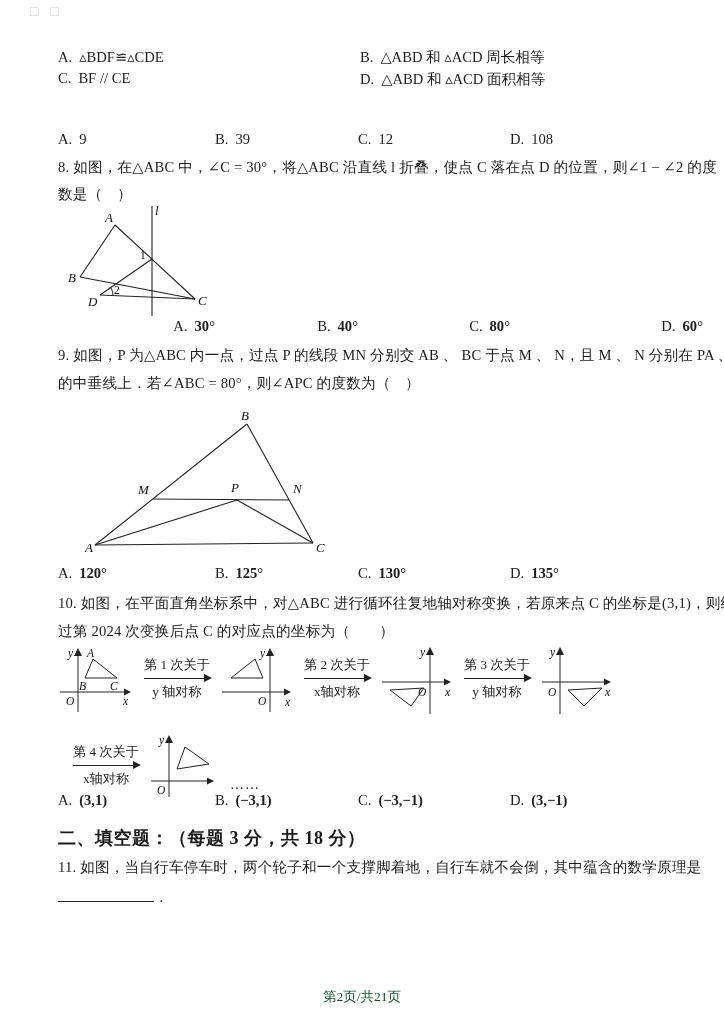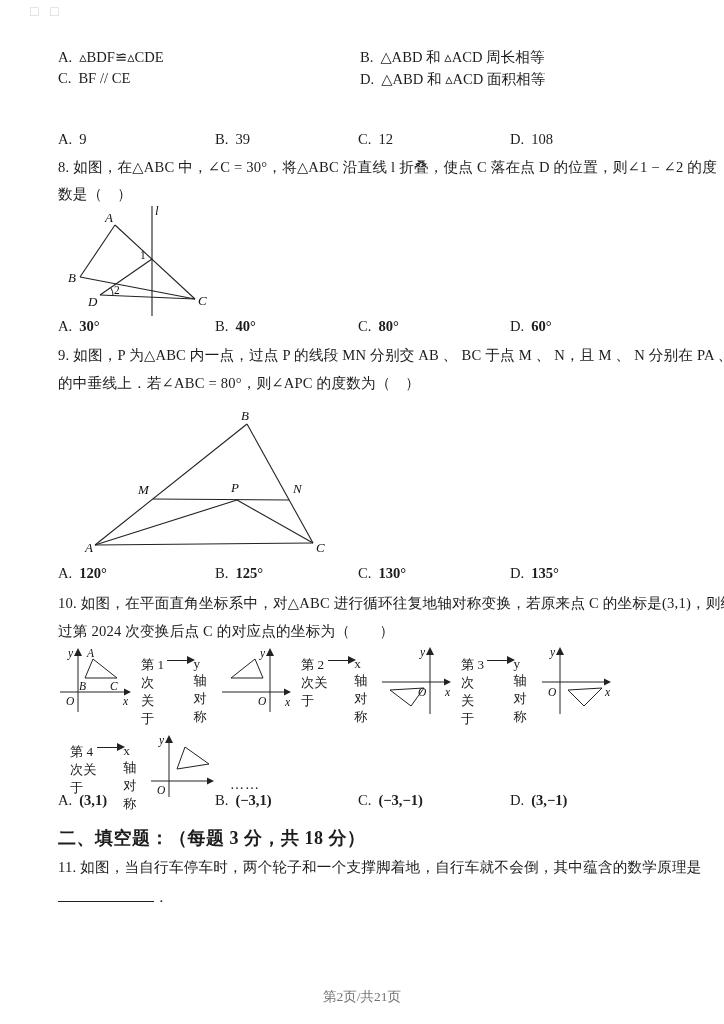--- a/index.html
+++ b/index.html
@@ -9,30 +9,30 @@
   .decor{left:30px;top:4px;font-size:14px;color:#cfcfcf;letter-spacing:4px;}
   .stem{font-size:14.6px;white-space:nowrap;letter-spacing:0.2px;}
   .optrow4{left:58px;width:645px;display:grid;grid-template-columns:157px 143px 152px 1fr;font-size:14.6px;}
   .optrow2{left:58px;width:645px;display:grid;grid-template-columns:302px 1fr;row-gap:3px;font-size:14.6px;}
   .opt{white-space:nowrap;}
   .opt .lab{margin-right:7px;}
   .bold .val{font-weight:bold;}
   .sect{font-size:18px;font-weight:bold;letter-spacing:0.5px;}
   .blankline{font-size:14.6px;}
   .blank{display:inline-block;width:96px;height:15px;border-bottom:1px solid #222;vertical-align:baseline;}
-  .footer{left:0;top:988px;width:724px;text-align:center;font-size:13.5px;color:#737373;}
+  .footer{left:0;top:988px;width:724px;text-align:center;font-size:13.5px;color:#14532d;}
   svg{overflow:visible;}
   svg .ln{stroke:#222;stroke-width:1.1;fill:none;}
   svg .thin{stroke:#222;stroke-width:1;fill:none;}
   svg text{font-family:"Liberation Serif","DejaVu Serif",serif;font-size:13px;font-style:italic;fill:#111;}
   svg text.num{font-style:normal;font-size:11.5px;}
   svg .ah{fill:#222;stroke:none;}
   .miniplot text{font-size:11.5px;}
   .fig10-row{display:flex;align-items:flex-start;gap:5px;}
-  .t-arrow{display:flex;align-items:flex-start;padding-top:10px;width:72px;
+  .t-arrow{display:flex;flex-direction:column;align-items:center;padding-top:10px;width:72px;
            font-size:13.2px;font-family:"Liberation Serif","DejaVu Serif",serif;}
   .t-line{width:66px;height:0;border-top:1.3px solid #222;position:relative;margin:4px 0;}
   .t-line::after{content:"";position:absolute;right:-2px;top:-4.6px;width:0;height:0;
                  border-left:8px solid #222;border-top:4px solid transparent;border-bottom:4px solid transparent;}
   .dots{font-size:14px;margin-top:44px;letter-spacing:1px;}
 </style>
 </head>
 <body>
 
 <div class="page">
@@ -66,21 +66,21 @@
     <path class="thin" d="M55.7 85.6 A13 13 0 0 1 58 93.5"></path>
     <text x="100" y="13">l</text>
     <text x="50" y="20">A</text>
     <text x="13" y="80">B</text>
     <text x="143" y="103">C</text>
     <text x="33" y="104">D</text>
     <text class="num" x="85" y="57">1</text>
     <text class="num" x="59" y="92">2</text>
   </svg>
 
-  <div class="abs optrow4 bold" style="top:318px;">
+  <div class="abs optrow4 bold" style="top:318px;text-align:right;">
     <span class="opt"><span class="lab">A.</span><span class="val">30°</span></span>
     <span class="opt"><span class="lab">B.</span><span class="val">40°</span></span>
     <span class="opt"><span class="lab">C.</span><span class="val">80°</span></span>
     <span class="opt"><span class="lab">D.</span><span class="val">60°</span></span>
   </div>
 
   <div class="abs stem" style="left:58px;top:346px;">9. 如图，P 为△ABC 内一点，过点 P 的线段 MN 分别交 AB 、 BC 于点 M 、 N，且 M 、 N 分别在 PA 、 PC</div>
   <div class="abs stem" style="left:58px;top:374px;">的中垂线上．若∠ABC = 80°，则∠APC 的度数为（　）</div>
 
   <svg class="abs" style="left:85px;top:410px;" width="245" height="150" viewBox="0 0 245 150">

